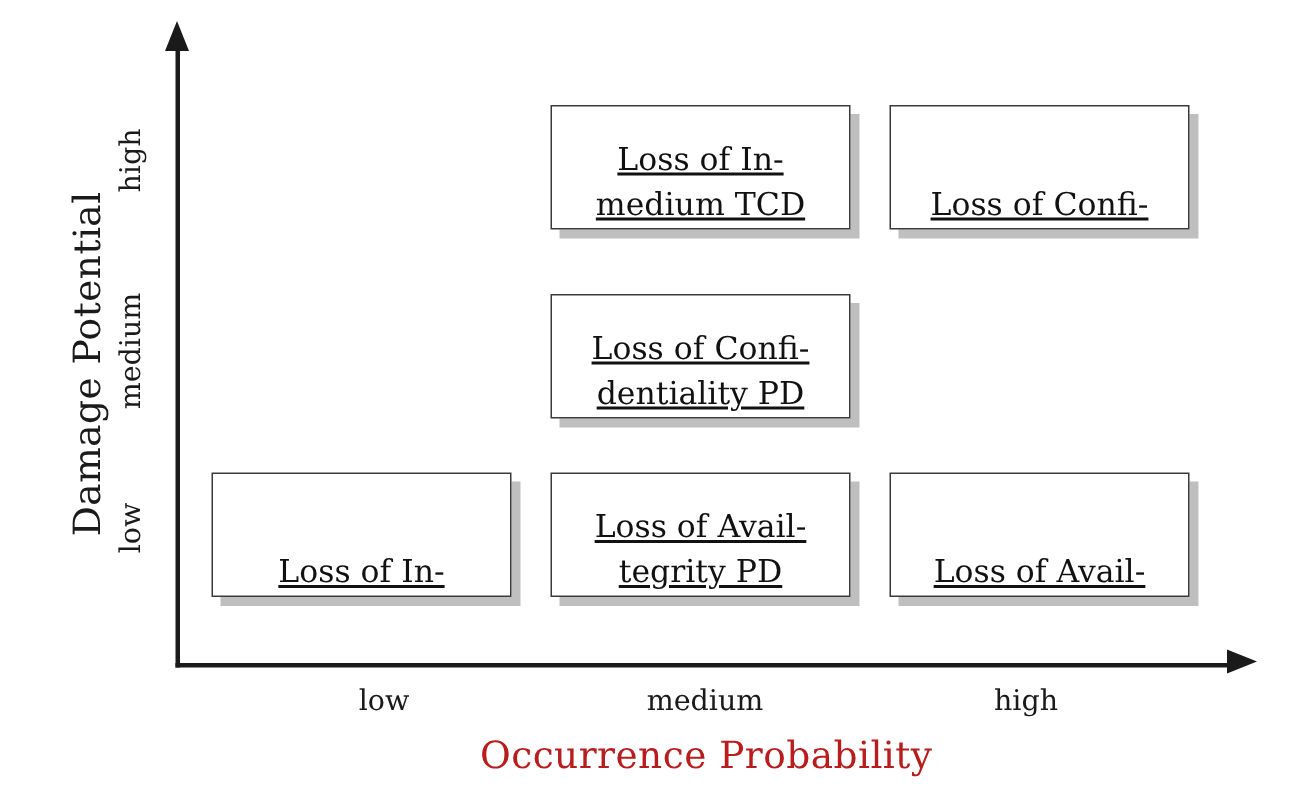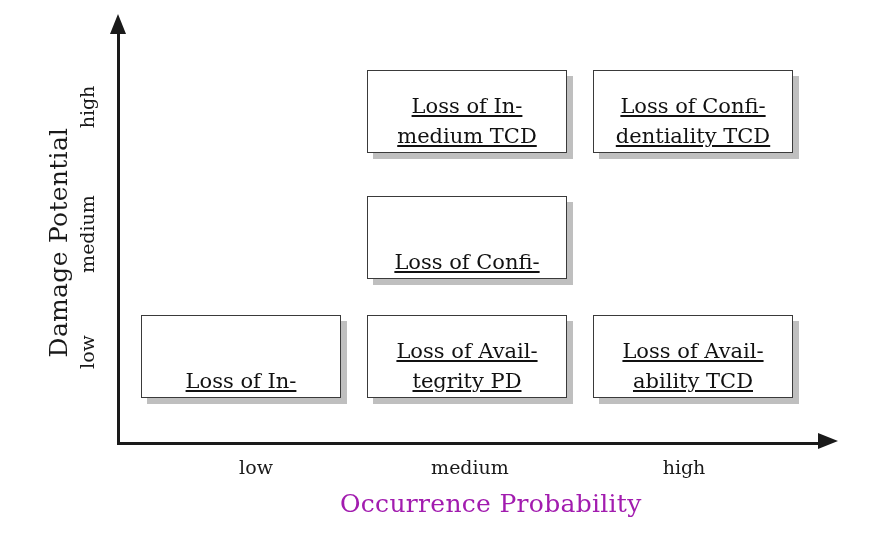--- a/index.html
+++ b/index.html
@@ -68,24 +68,23 @@
     white-space: nowrap;
     letter-spacing: 0.3px;
   }
   #x-axis-title {
     position: absolute;
     left: 320px;
     top: 489px;
     width: 300px;
     text-align: center;
     font-size: 25px;
-    color: #a21caf;
+    color: #b91c1c;
     white-space: nowrap;
     letter-spacing: 0.3px;
-    margin-left: 20px;
   }
 
   
   .y-tick {
     position: absolute;
     font-size: 19px;
     color: #1a1a1a;
     white-space: nowrap;
     transform-origin: center center;
     transform: rotate(-90deg);
@@ -158,34 +157,33 @@
   <div class="x-tick" id="x-tick-medium">medium</div>
   <div class="x-tick" id="x-tick-high">high</div>
 
   <div class="cell-box col-medium row-high">
     <span class="cell-line">Loss of In-</span>
     <span class="cell-line">medium TCD</span>
   </div>
 
   <div class="cell-box col-high row-high">
     <span class="cell-line">Loss of Confi-</span>
-    <span class="cell-line">dentiality TCD</span>
   </div>
 
   <div class="cell-box col-medium row-medium">
     <span class="cell-line">Loss of Confi-</span>
+    <span class="cell-line">dentiality PD</span>
   </div>
 
   <div class="cell-box col-low row-low">
     <span class="cell-line">Loss of In-</span>
   </div>
 
   <div class="cell-box col-medium row-low">
     <span class="cell-line">Loss of Avail-</span>
     <span class="cell-line">tegrity PD</span>
   </div>
 
   <div class="cell-box col-high row-low">
     <span class="cell-line">Loss of Avail-</span>
-    <span class="cell-line">ability TCD</span>
   </div>
 
 </div>
 
 </body></html>

